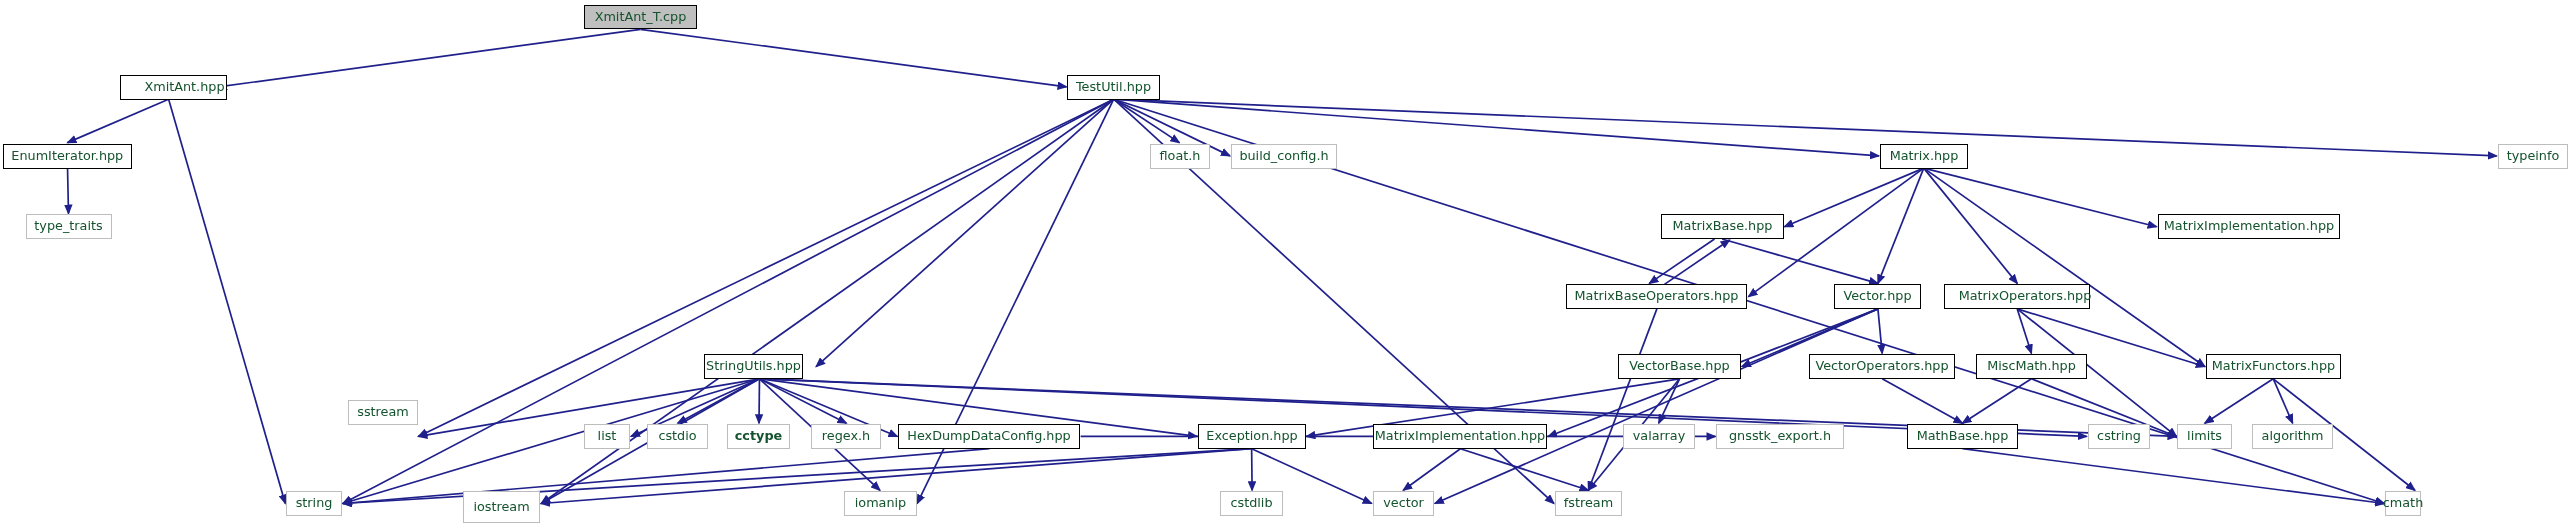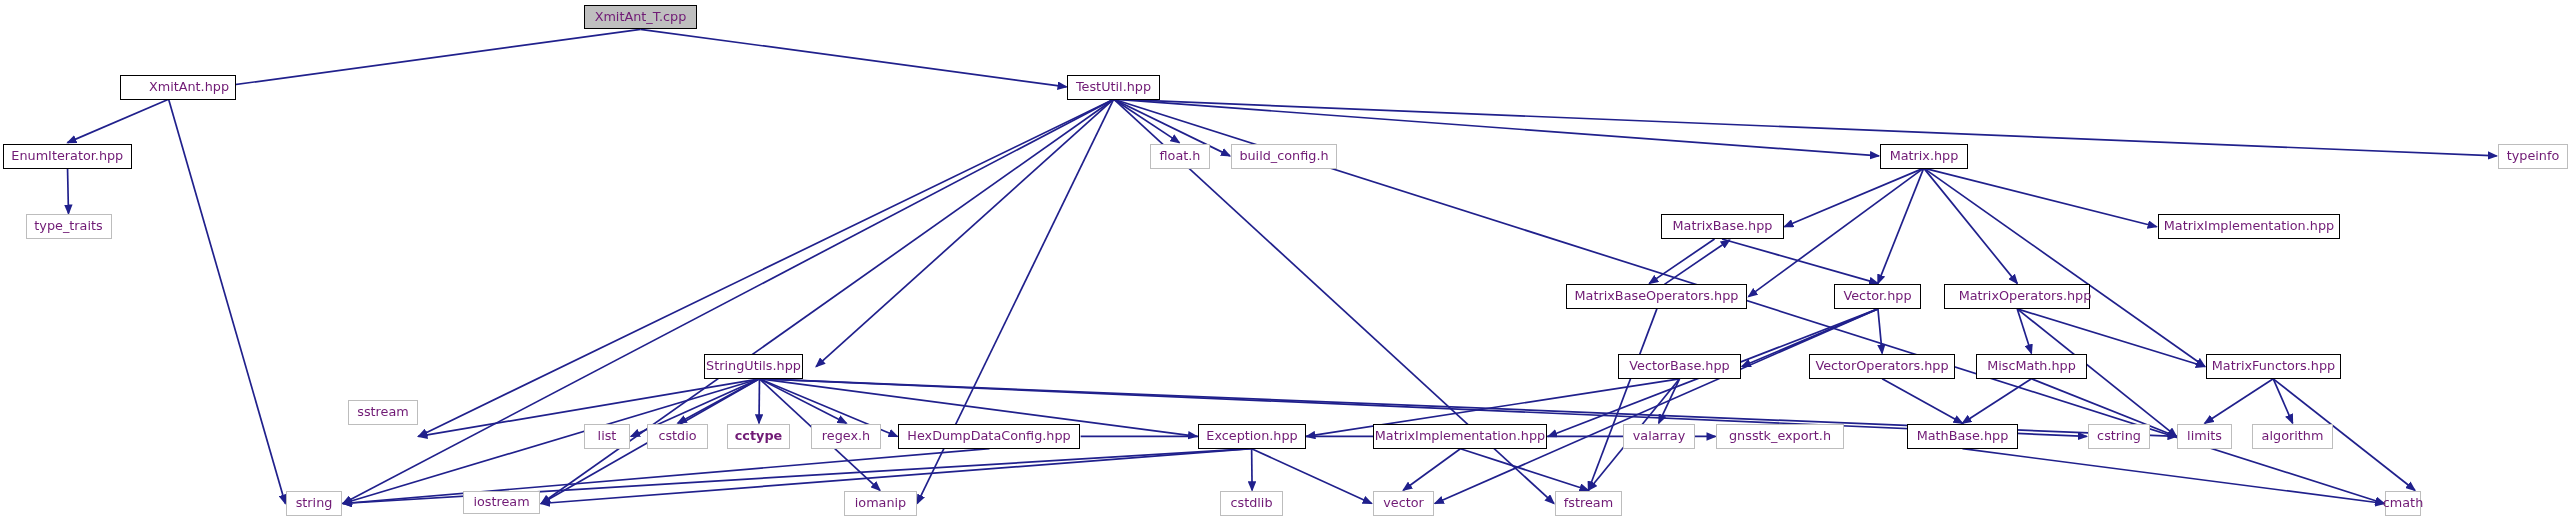--- a/index.html
+++ b/index.html
@@ -1,21 +1,21 @@
 <!DOCTYPE html>
 <html style="font-size:15px"><head>
 <meta charset="utf-8">
 <style>
   html,body{margin:0;padding:0;background:#ffffff;}
   #stage{position:relative;width:2576px;height:529px;background:#ffffff;overflow:hidden;
          font-family:"DejaVu Sans","Liberation Sans",sans-serif;}
   #edges{position:absolute;left:0;top:0;width:2576px;height:529px;}
   .node{position:absolute;box-sizing:border-box;background:#ffffff;border:0.9px solid #000000;
         display:flex;align-items:center;justify-content:center;cursor:pointer;}
-  .node span{font-size:12.8px;color:#701a75;white-space:nowrap;line-height:1;}
+  .node span{font-size:12.8px;color:#14532d;white-space:nowrap;line-height:1;}
   .node.system{border-color:#bdbdbd;}
   .node.root{background:#bfbfbf;border:1.9px solid #000000;}
 </style>
 </head>
 <body>
 
 <div id="stage">
   <svg id="edges" xmlns="http://www.w3.org/2000/svg" viewBox="0 0 2727 560" width="2576" height="529">
     <defs>
       <marker id="arrow" markerWidth="11" markerHeight="9" refX="9.5" refY="4.5" orient="auto" markerUnits="userSpaceOnUse">
@@ -85,21 +85,21 @@
         <line x1="1325" y1="475" x2="573" y2="533" stroke="#20208c" stroke-width="1.8" marker-end="url(#arrow)"></line>
         <line x1="1325" y1="475" x2="363" y2="533" stroke="#20208c" stroke-width="1.8" marker-end="url(#arrow)"></line>
         <line x1="1325" y1="475" x2="1452" y2="533" stroke="#20208c" stroke-width="1.8" marker-end="url(#arrow)"></line>
         <line x1="1325" y1="475" x2="1325.5" y2="519" stroke="#20208c" stroke-width="1.8" marker-end="url(#arrow)"></line>
       </g>
   </svg>
 
 <div class="node root" style="left: 584px; top: 4.7px; width: 113px; height: 24.6px;">
       <span>XmitAnt_T.cpp</span>
     </div>
-    <div class="node project" style="left: 120px; top: 75px; width: 116px; height: 24.6px; padding-left: 22px;">
+    <div class="node project" style="left: 120px; top: 75px; width: 107px; height: 24.6px; padding-left: 22px;">
       <span>XmitAnt.hpp</span>
     </div>
     <div class="node project" style="left: 1067px; top: 75px; width: 93px; height: 24.6px;">
       <span>TestUtil.hpp</span>
     </div>
     <div class="node project" style="left: 2.8px; top: 144px; width: 129px; height: 24.6px;">
       <span>EnumIterator.hpp</span>
     </div>
     <div class="node system" style="left: 1150px; top: 144px; width: 60px; height: 24.6px;">
       <span>float.h</span>
@@ -184,21 +184,21 @@
     </div>
     <div class="node system" style="left: 2177px; top: 424px; width: 55px; height: 24.6px;">
       <span>limits</span>
     </div>
     <div class="node system" style="left: 2252px; top: 424px; width: 81px; height: 24.6px;">
       <span>algorithm</span>
     </div>
     <div class="node system" style="left: 286px; top: 491px; width: 56px; height: 24.6px;">
       <span>string</span>
     </div>
-    <div class="node system" style="left: 463px; top: 491px; width: 77px; height: 23px;">
+    <div class="node system" style="left: 463px; top: 491px; width: 77px; height: 32px;">
       <span>iostream</span>
     </div>
     <div class="node system" style="left: 844px; top: 491px; width: 73px; height: 24.6px;">
       <span>iomanip</span>
     </div>
     <div class="node system" style="left: 1220px; top: 491px; width: 63px; height: 24.6px;">
       <span>cstdlib</span>
     </div>
     <div class="node system" style="left: 1373px; top: 491px; width: 61px; height: 24.6px;">
       <span>vector</span>

